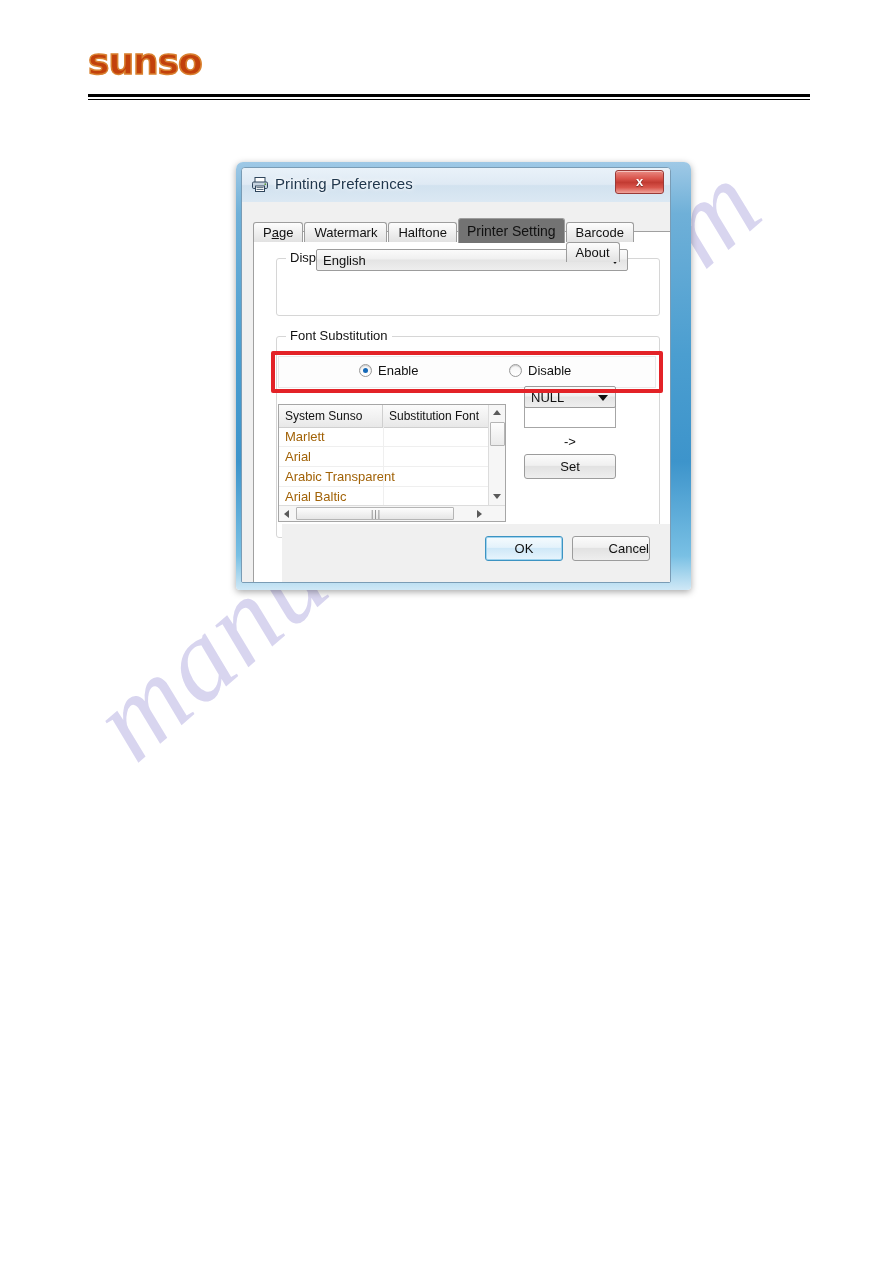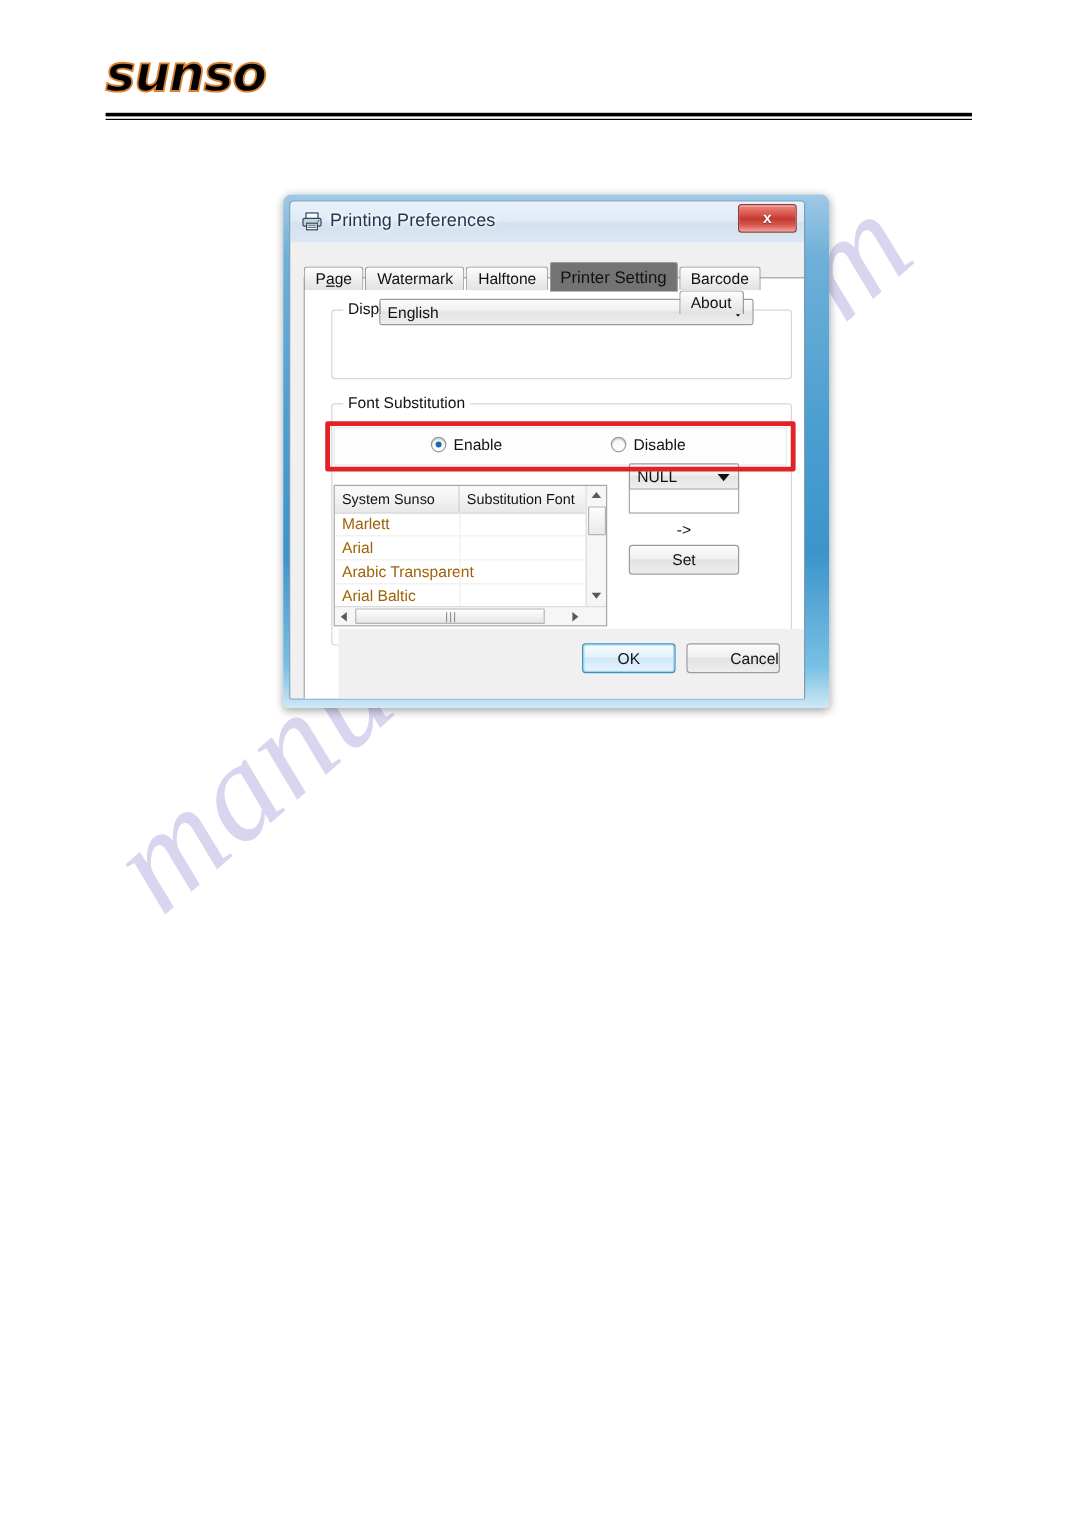--- a/index.html
+++ b/index.html
@@ -49,24 +49,23 @@
   #logo {
     position: absolute;
     left: 88px;
     top: 36px;
     width: 160px;
     height: 56px;
   }
   #logo .logo-text {
     font-family: "DejaVu Sans", sans-serif;
     font-weight: bold;
-    font-style: italic;
-    font-size: 42px;
+    font-size: 36px;
     letter-spacing: -1px;
-    color: #000000;
+    color: #c2410c;
     -webkit-text-stroke: 1.5px #d9812f;
     line-height: 52px;
     text-transform: lowercase;
   }
   #header-rule-thick {
     position: absolute;
     left: 88px;
     top: 94px;
     width: 722px;
     height: 3px;

